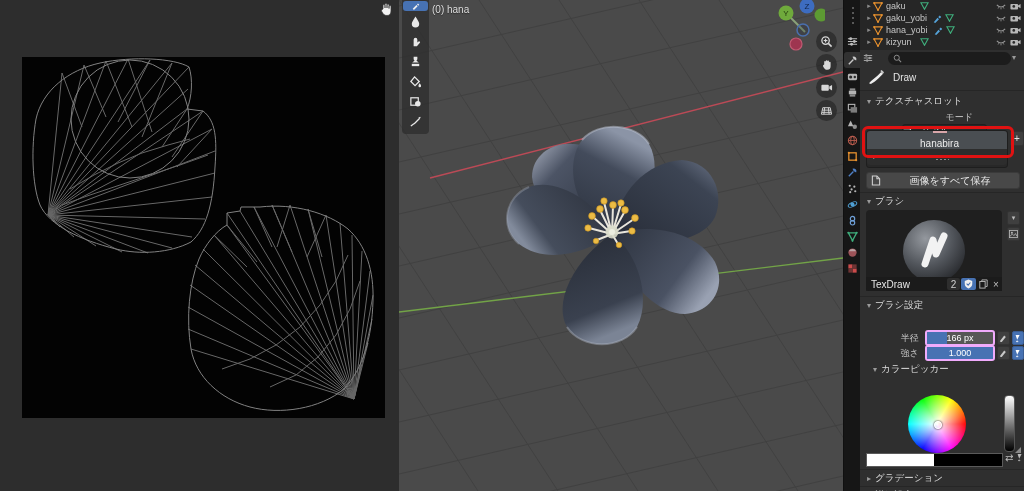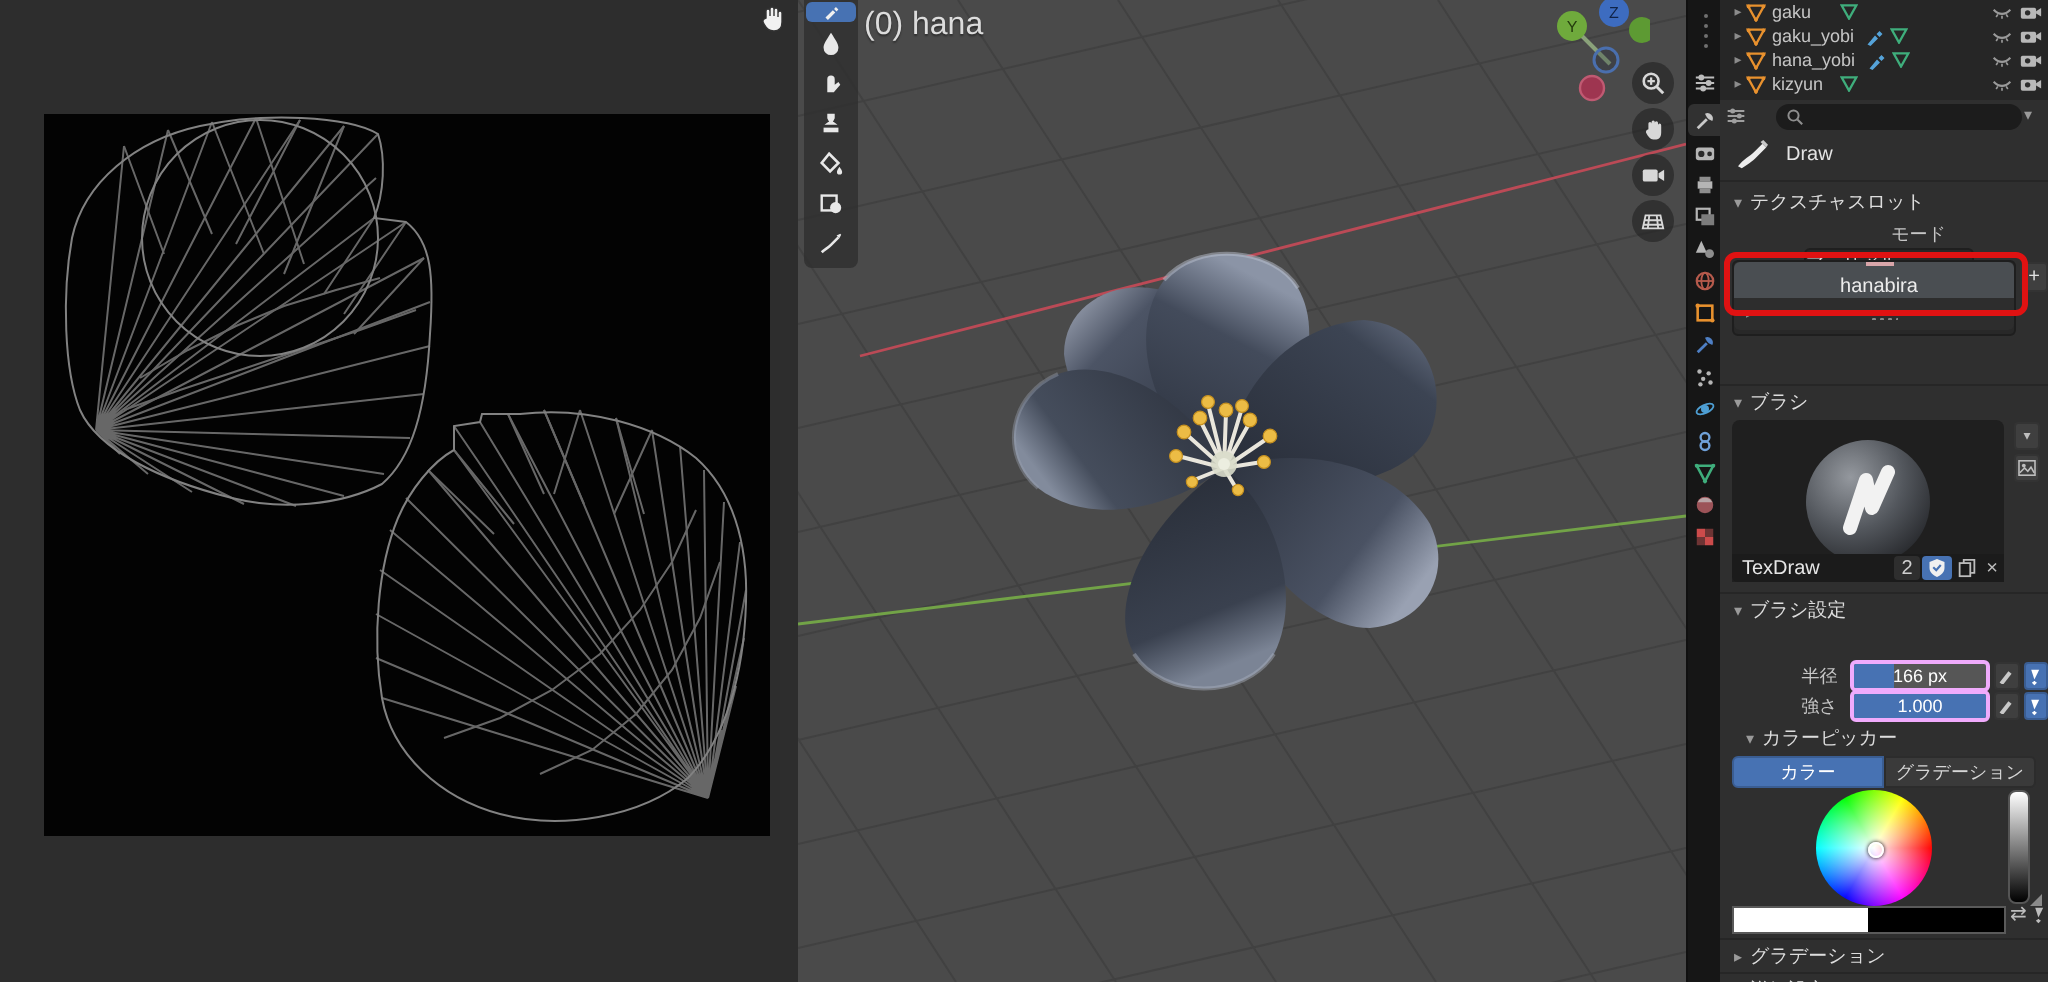--- a/index.html
+++ b/index.html
@@ -6,21 +6,21 @@
   #root{position:relative;width:1024px;height:491px;overflow:hidden;
         font-family:"Liberation Sans","DejaVu Sans",sans-serif;
         background:#1a1a1a;color:#d0d0d0;font-size:10px;-webkit-font-smoothing:antialiased;}
   .abs{position:absolute;}
   svg{display:block;}
   
   #imgEditor{left:0;top:0;width:399px;height:491px;background:#2d2d2d;border-right:1px solid #151515;}
   #imgCanvas{left:22px;top:57px;width:363px;height:361px;background:#030303;}
   
   #viewport{left:399px;top:0;width:444px;height:491px;background:#4a4a4a;overflow:hidden;}
-  #objinfo{left:33px;top:4px;color:#dcdcdc;font-size:16px;text-shadow:0 1px 1px rgba(0,0,0,.4);}
+  #objinfo{left:33px;top:4px;color:#dcdcdc;font-size:10px;text-shadow:0 1px 1px rgba(0,0,0,.4);}
   #toolbar{left:3px;top:0;width:27px;background:#2e2e2ecc;border-radius:0 0 4px 4px;padding:0 0 2px 0;}
   .tbtn{width:25px;height:19px;margin:1px;border-radius:3px;display:flex;align-items:center;justify-content:center;}
   .tbtn.active{background:#4772b3;height:10px;}
   .ovbtn{width:21px;height:21px;border-radius:50%;background:rgba(35,35,35,.65);display:flex;align-items:center;justify-content:center;position:absolute;left:417px;}
   
   #tabstrip{left:843px;top:0;width:17px;height:491px;background:#161616;border-left:1px solid #101010;}
   .tab{width:17px;height:16px;display:flex;align-items:center;justify-content:center;}
   .tab.active{background:#313131;border-radius:3px 0 0 3px;}
   .dot{width:2px;height:2px;border-radius:50%;background:#6f6f6f;margin:3px auto;}
   
@@ -504,20 +504,27 @@
         <span style="color:#8d8d8d;font-size:7px;margin-left:6px;">▸</span>
         <span class="grip" style="margin:0 auto;"></span>
       </div>
     </div>
     <div class="abs" style="left:150px;top:81px;width:12px;height:13px;background:#3f3f3f;border:1px solid #333;border-radius:2px;color:#e0e0e0;display:flex;align-items:center;justify-content:center;">
       <span>+</span>
     </div>
 
     <div class="abs" style="left:2px;top:76px;width:146px;height:26px;border:3px solid #e01212;border-radius:6px;pointer-events:none;"></div>
 
+    <div class="abs" style="left:6px;top:122px;width:152px;height:15px;background:#484848;border:1px solid #3a3a3a;border-radius:3px;display:flex;align-items:center;">
+      <svg width="10" height="11" viewBox="0 0 11 12" style="margin-left:4px">
+          <path d="M1.5,1 h5 l3,3 v7 h-8z" fill="none" stroke="#cfcfcf" stroke-width="1.2"></path>
+          <path d="M6.5,1 v3 h3" fill="none" stroke="#cfcfcf" stroke-width="1.2"></path>
+        </svg>
+      <span style="margin:0 auto;color:#e8e8e8;">画像をすべて保存</span>
+    </div>
     <div class="sep abs" style="left:0;top:142px;width:164px;"></div>
 
     <div class="phead abs" style="left:0;top:144px;width:164px;">
       <span class="car">▾</span>
       <span>ブラシ</span>
     </div>
 
     <div class="abs" style="left:6px;top:160px;width:136px;height:81px;background:#1f1f1f;border-radius:4px 4px 0 0;display:flex;align-items:center;justify-content:center;">
       <div style="width:62px;height:62px;border-radius:50%;background:radial-gradient(circle at 36% 30%, #94989e, #53575d 45%, #2b2d31 78%, #1f2023);position:relative;">
         <svg class="abs" width="62" height="62" style="left:0;top:0">
@@ -598,28 +605,20 @@
             <path d="M4,8 v2 m-1.2,-1.2 l1.2,1.2 1.2,-1.2" stroke="#fff" stroke-width="1" fill="none"></path>
           </svg>
       </span>
     </div>
 
     <div class="phead abs" style="left:6px;top:312px;width:158px;">
       <span class="car">▾</span>
       <span>カラーピッカー</span>
     </div>
 
-    <div class="abs" style="left:6px;top:328px;width:152px;display:flex;">
-      <div class="tabbtn" style="background:#4772b3;color:#fff;border-color:#3a5d92;border-radius:3px 0 0 3px;">
-        <span>カラー</span>
-      </div>
-      <div class="tabbtn" style="border-radius:0 3px 3px 0;">
-        <span>グラデーション</span>
-      </div>
-    </div>
 
     <div class="abs" style="left:48px;top:345px;width:58px;height:58px;border-radius:50%;
          background:radial-gradient(circle, #ffffff 0%, rgba(255,255,255,0) 72%),
          conic-gradient(from 90deg, #ff0000,#ff00ff,#0000ff,#00ffff,#00ff00,#ffff00,#ff0000);">
       <div style="position:absolute;left:26px;top:26px;width:6px;height:6px;border:1.4px solid #fff;border-radius:50%;box-shadow:0 0 2px #000;"></div>
     </div>
     <div class="abs" style="left:144px;top:345px;width:9px;height:55px;border-radius:4px;background:linear-gradient(#ffffff,#000000);border:1px solid #555;"></div>
     <svg class="abs" width="8" height="8" style="left:154px;top:396px">
         <path d="M7,1 V7 H1z" fill="#8a8a8a"></path>
       </svg>

